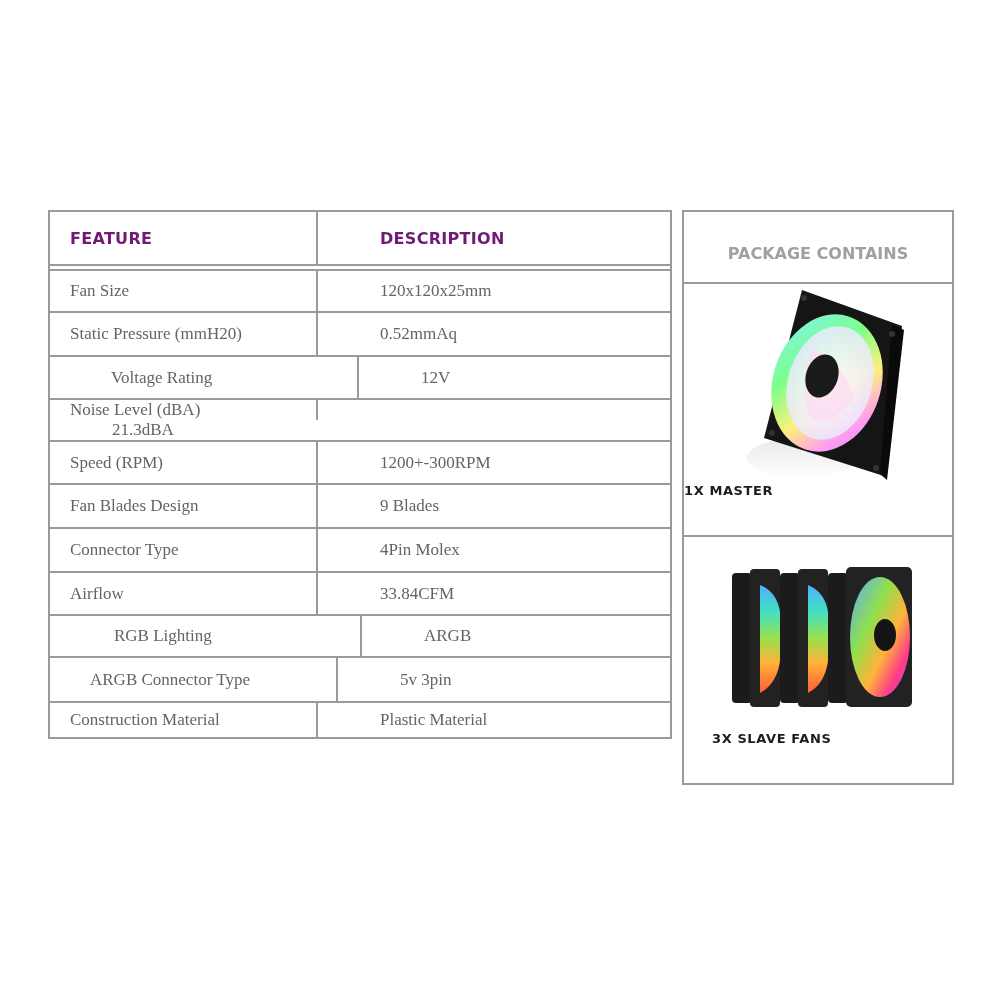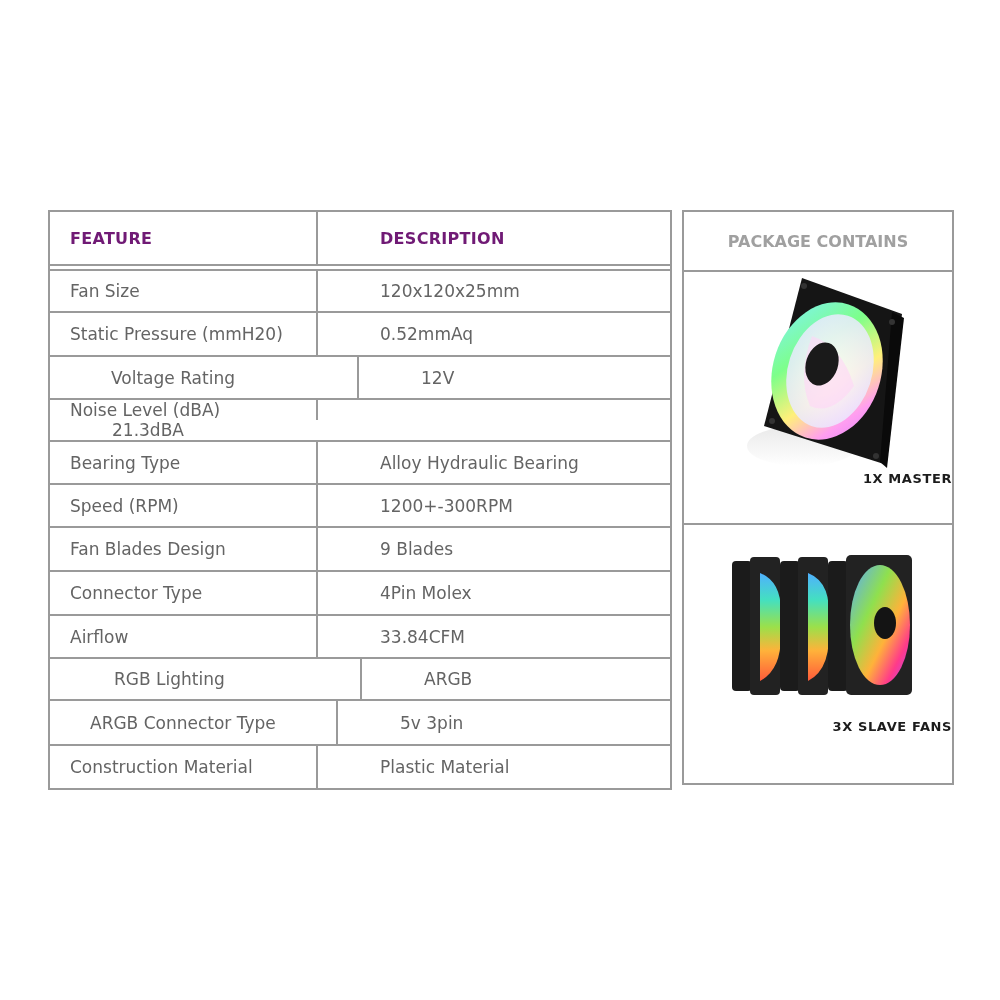--- a/index.html
+++ b/index.html
@@ -6,27 +6,27 @@
     body { width:1000px; height:1000px; position:relative; overflow:hidden;
            font-family:"DejaVu Sans", "Liberation Sans", sans-serif; color:#6b6b6b; }
     .spec-table { position:absolute; left:48px; top:210px; width:624px; border:2px solid #9a9a9a; box-sizing:border-box; }
     .spec-header { display:flex; height:52px; border-bottom:2px solid #9a9a9a; }
     .spec-header .c1, .spec-header .c2 { display:flex; align-items:center; font-weight:bold; font-size:16px; color:#701a75; letter-spacing:0.3px; }
     .c1 { width:268px; padding-left:20px; box-sizing:border-box; border-right:2px solid #9a9a9a; }
     .c2 { flex:1; padding-left:33px; box-sizing:border-box;margin-left:29px; }
     .header-gap { height:3px; border-bottom:2px solid #9a9a9a; }
     .spec-row { display:flex; border-bottom:2px solid #9a9a9a; }
     .spec-row:last-child { border-bottom:none; }
-    .spec-row .c1, .spec-row .c2 { display:flex; align-items:center; font-size:17px; color:#646464; }
+    .spec-row .c1, .spec-row .c2 { display:flex; align-items:center; font-size:17px; color:#646464;font-family:Liberation Serif, serif; }
     .pkg { position:absolute; left:682px; top:210px; width:272px; height:575px; border:2px solid #9a9a9a; box-sizing:border-box; }
     .pkg-header { height:58px; border-bottom:2px solid #9a9a9a; display:flex; align-items:center; justify-content:center;
-                  font-weight:bold; font-size:16px; color:#a0a0a0; }
+                  font-weight:bold; font-size:16px; color:#a0a0a0;margin-top:12px; }
     .pkg-cell { position:relative; border-bottom:2px solid #9a9a9a; }
     .pkg-cell:last-child { border-bottom:none; }
-    .pkg-caption { position:absolute; left:0; right:0; text-align:right; font-weight:bold; font-size:13px; color:#1c1c1c; letter-spacing:0.6px;margin-left:28px; }
+    .pkg-caption { position:absolute; left:0; right:0; text-align:left; font-weight:bold; font-size:13px; color:#1c1c1c; letter-spacing:0.6px; }
     svg { display:block; }
   </style>
 </head>
 <body>
 
 <div class="spec-table">
   <div class="spec-header">
     <div class="c1">FEATURE</div>
     <div class="c2">DESCRIPTION</div>
   </div>
@@ -42,24 +42,20 @@
       </div>
       <div class="spec-row" style="height: 41px; padding-left: 41px;">
         <div class="c1">Voltage Rating</div>
         <div class="c2">12V</div>
       </div>
       <div class="spec-row" style="height: 40px; flex-direction: column;">
         <div class="c1">Noise Level (dBA)</div>
         <div class="c2">21.3dBA</div>
       </div>
       <div class="spec-row" style="height: 41px;">
-        <div class="c1">Bearing Type</div>
-        <div class="c2">Alloy Hydraulic Bearing</div>
-      </div>
-      <div class="spec-row" style="height: 41px;">
         <div class="c1">Speed (RPM)</div>
         <div class="c2">1200+-300RPM</div>
       </div>
       <div class="spec-row" style="height: 42px;">
         <div class="c1">Fan Blades Design</div>
         <div class="c2">9 Blades</div>
       </div>
       <div class="spec-row" style="height: 42px;">
         <div class="c1">Connector Type</div>
         <div class="c2">4Pin Molex</div>
@@ -69,21 +65,21 @@
         <div class="c2">33.84CFM</div>
       </div>
       <div class="spec-row" style="height: 40px; padding-left: 44px;">
         <div class="c1">RGB Lighting</div>
         <div class="c2">ARGB</div>
       </div>
       <div class="spec-row" style="height: 43px; padding-left: 20px;">
         <div class="c1">ARGB Connector Type</div>
         <div class="c2">5v 3pin</div>
       </div>
-      <div class="spec-row" style="height: 42px;">
+      <div class="spec-row" style="height: 34px;">
         <div class="c1">Construction Material</div>
         <div class="c2">Plastic Material</div>
       </div>
     </div>
 </div>
 
 <div class="pkg">
   <div class="pkg-header">PACKAGE CONTAINS</div>
 
   <div class="pkg-cell" style="height:251px;">

